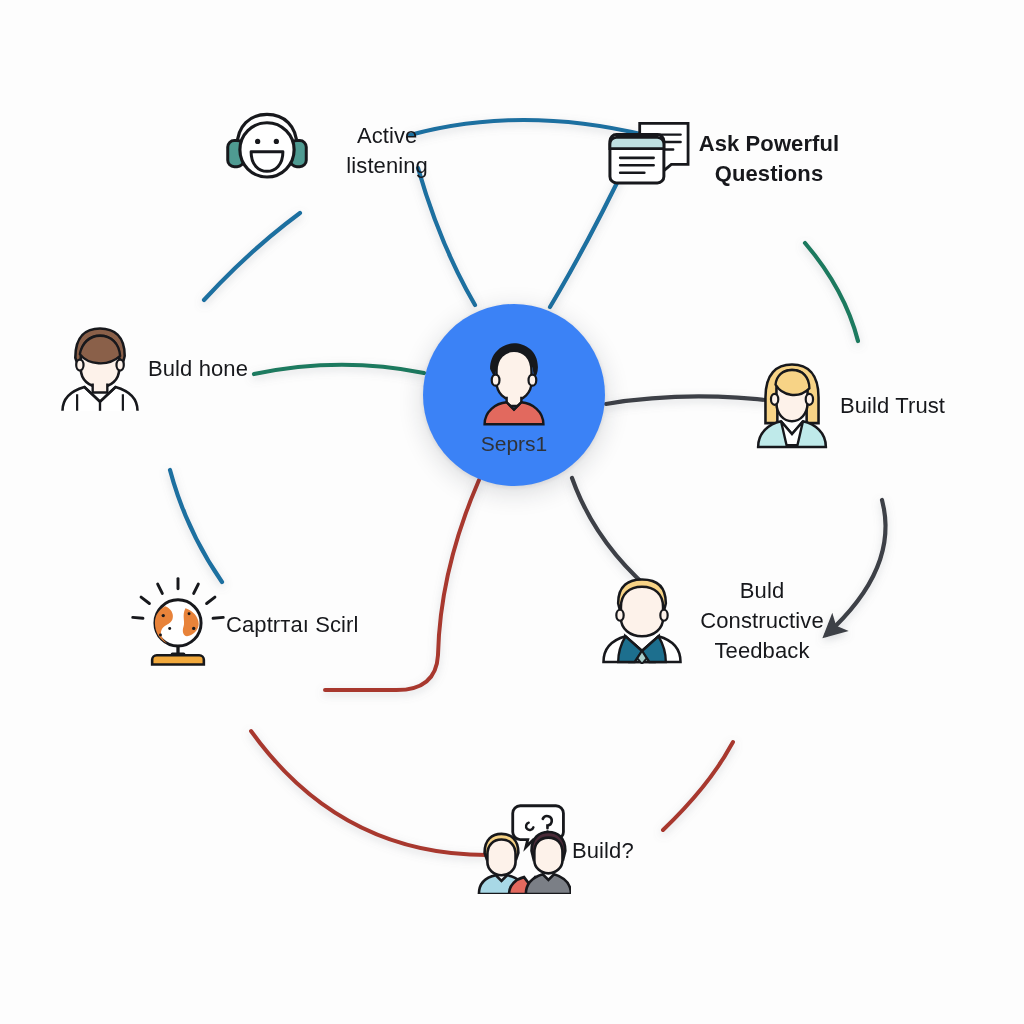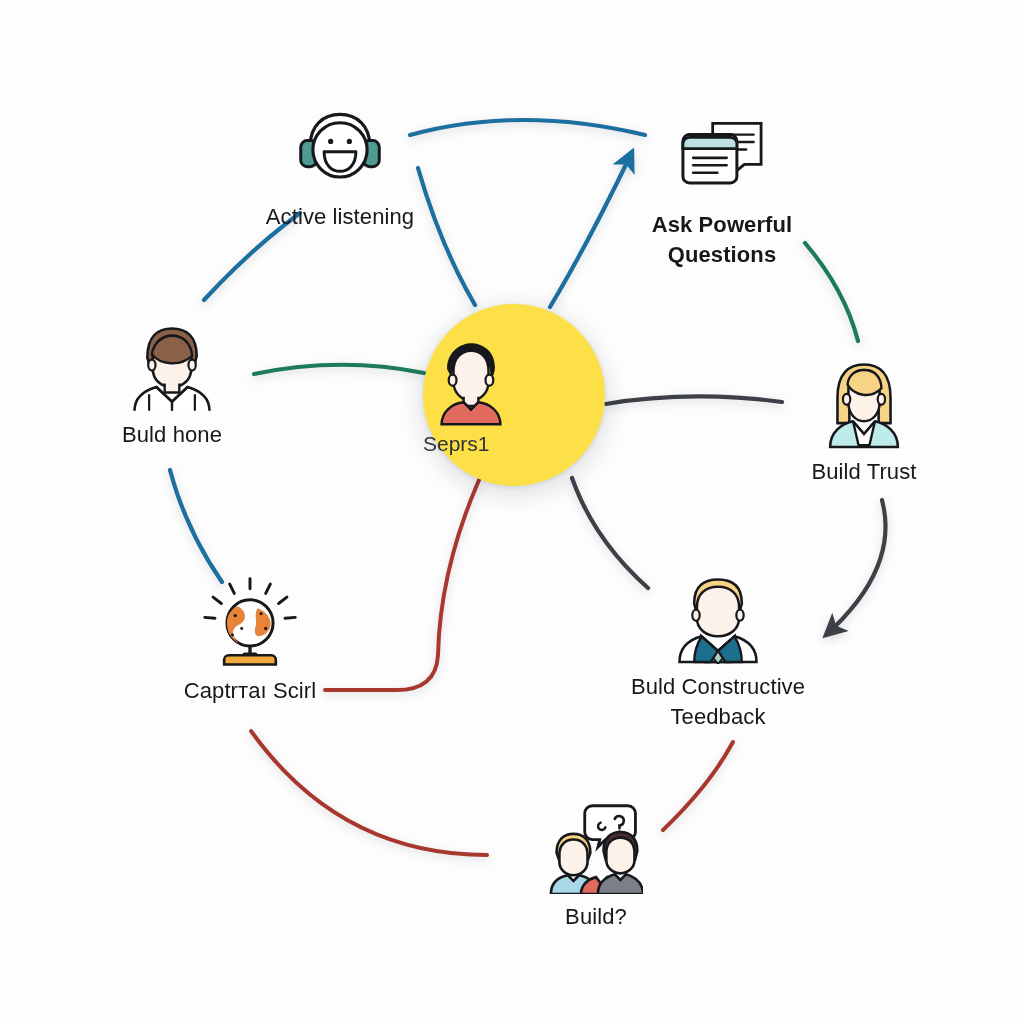--- a/index.html
+++ b/index.html
@@ -21,21 +21,21 @@
     width: 1024px;
     height: 1024px;
     pointer-events: none;
   }
   .node {
     position: absolute;
     width: 240px;
     margin-left: -120px;
     text-align: center;
     display: flex;
-    flex-direction: column;
+    flex-direction: row;
     align-items: center;
   }
   .node .icon-wrap {
     width: 96px;
     height: 96px;
     display: flex;
     align-items: center;
     justify-content: center;
   }
   .node .node-label {
@@ -49,24 +49,25 @@
   
   #center-hub {
     position: absolute;
     left: 514px;
     top: 395px;
     width: 182px;
     height: 182px;
     margin-left: -91px;
     margin-top: -91px;
     border-radius: 50%;
-    background: #fde047;
+    background: #3b82f6;
     box-shadow: 0 6px 26px rgba(25,30,45,0.16), 0 1px 4px rgba(25,30,45,0.10);
     display: flex;
     flex-direction: column;
+    align-items: center;
     justify-content: center;
   }
   #center-hub .icon-wrap {
     width: 96px;
     height: 96px;
     display: flex;
     align-items: center;
     justify-content: center;
   }
   #center-hub .node-label {

